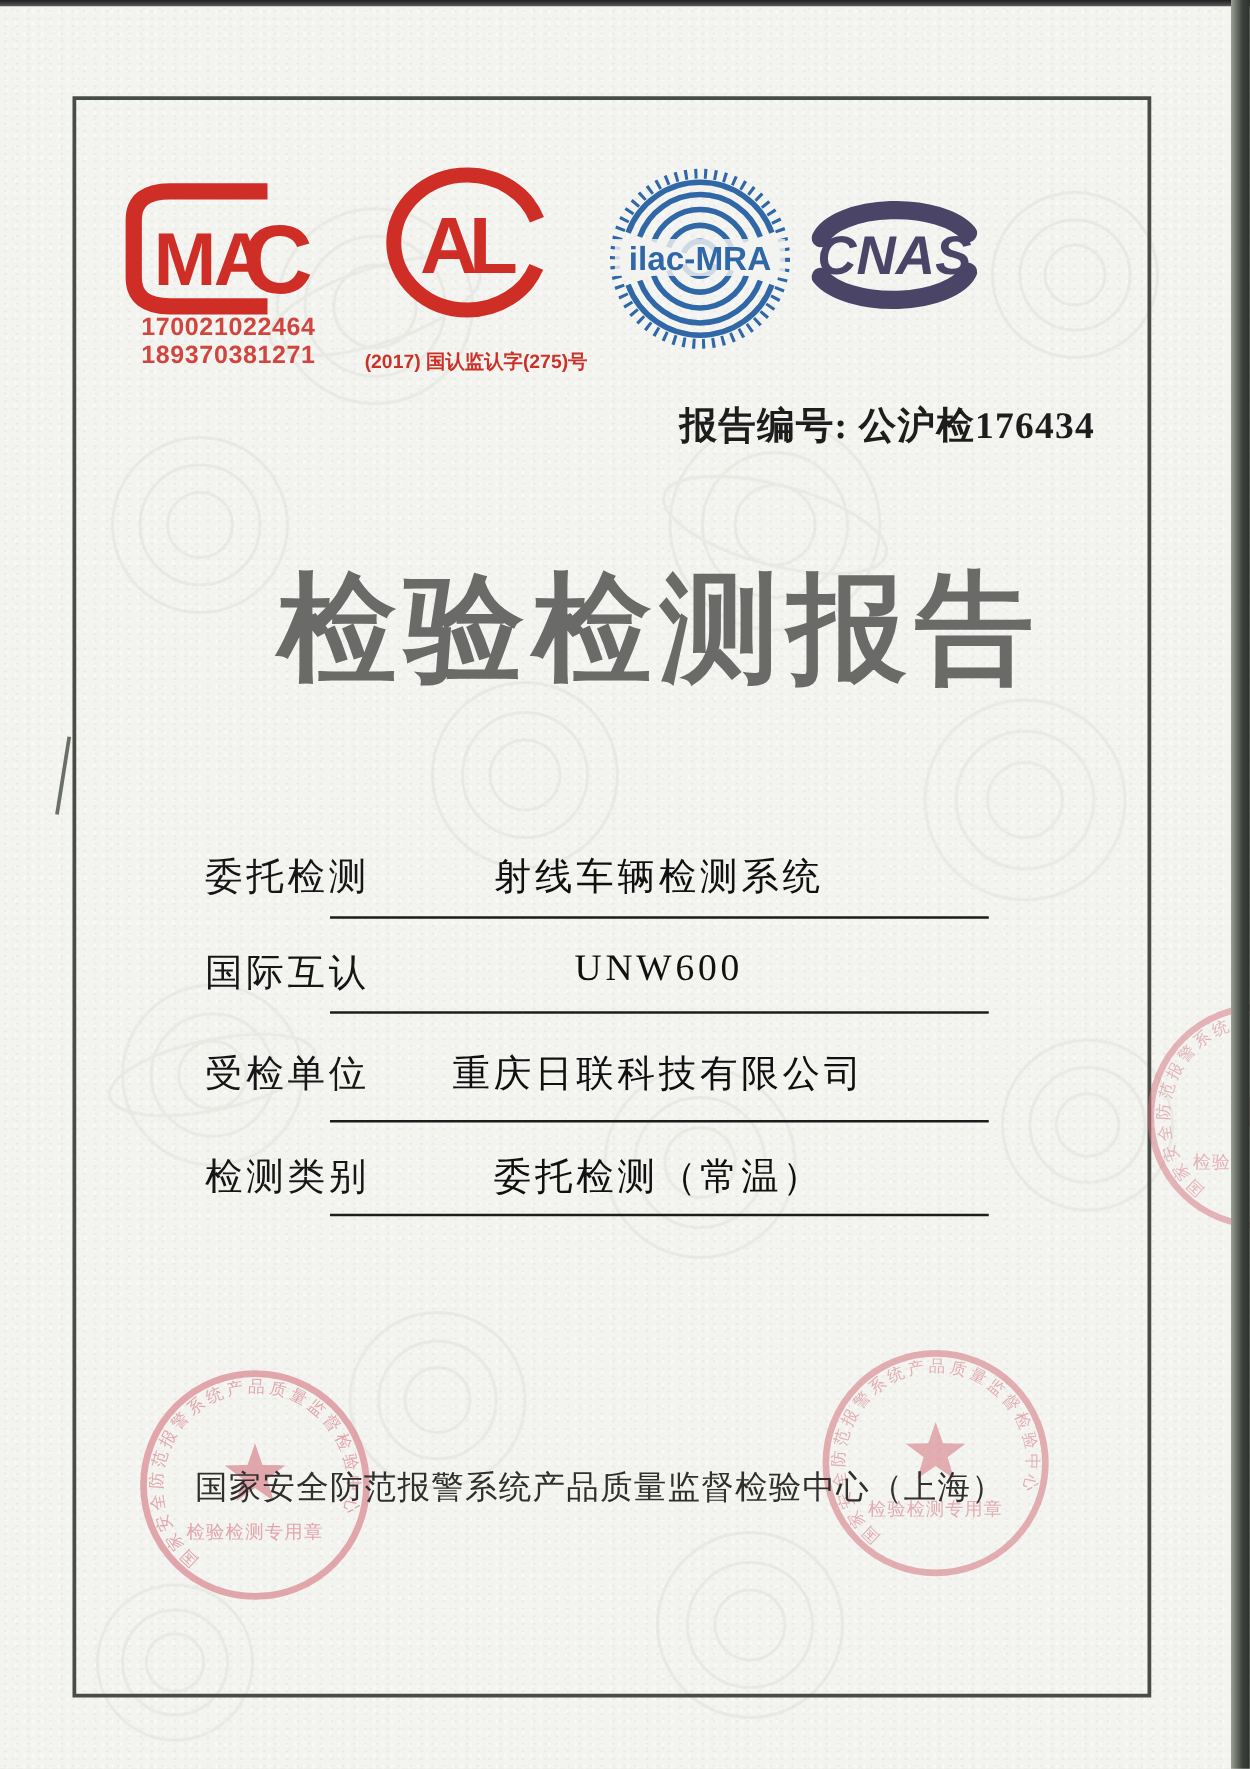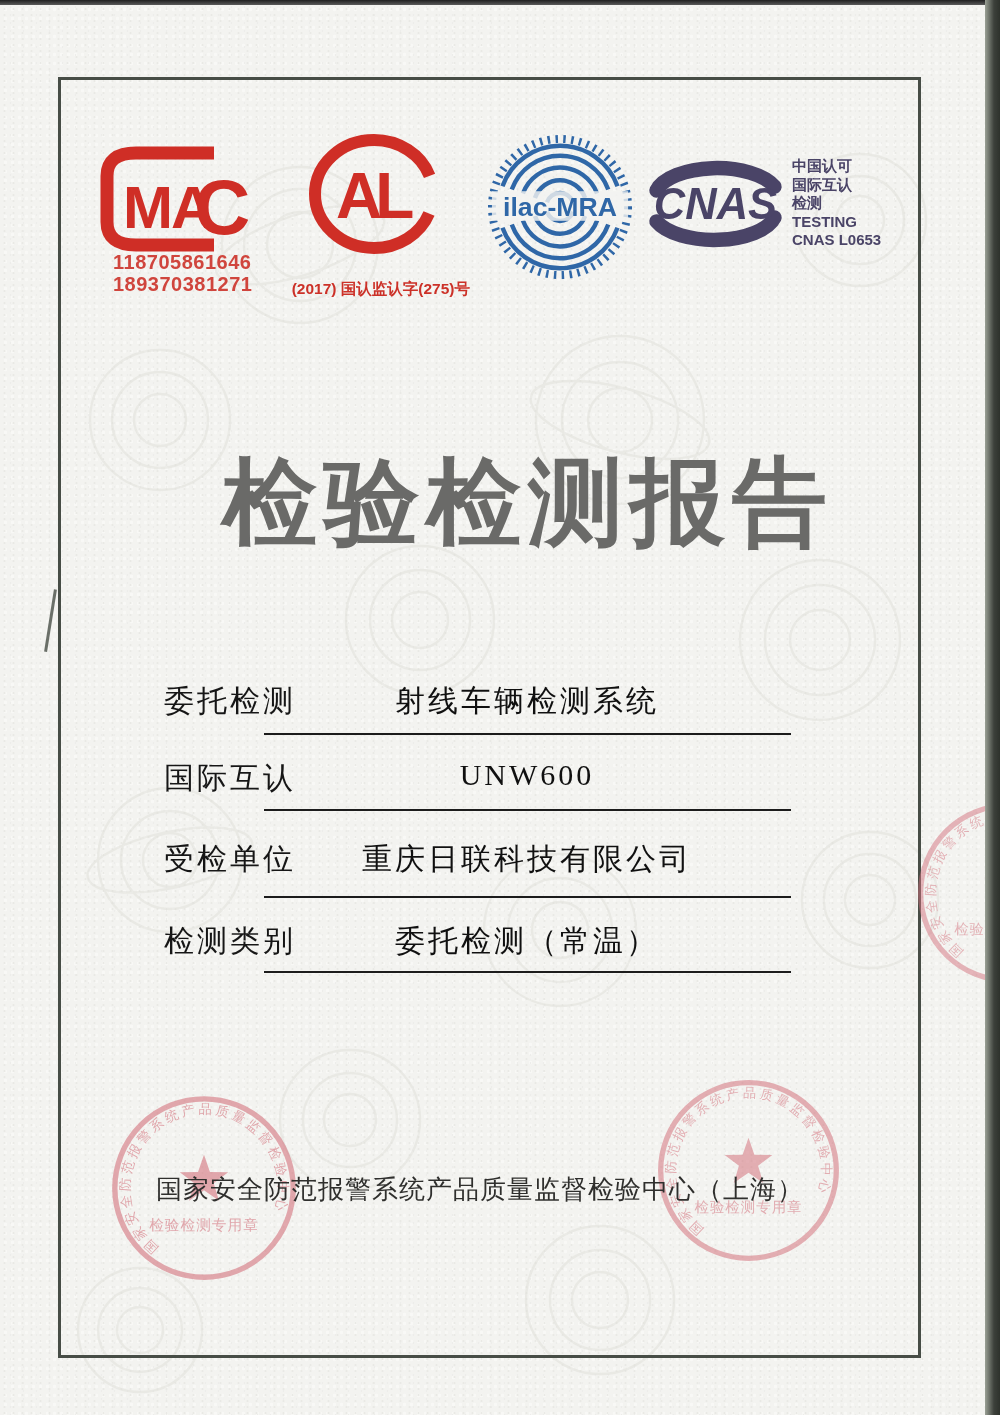--- a/index.html
+++ b/index.html
@@ -128,21 +128,21 @@
   <div class="artifact-line"></div>
   <div class="edge-top"></div>
   <div class="edge-right"></div>
 
   <svg class="logo" style="left:96px;top:144px" width="152" height="110" viewBox="0 0 152 110">
     <path d="M118,9 L40,9 Q11,9 11,32 L11,78 Q11,101 40,101 L118,101" fill="none" stroke="#cf2e26" stroke-width="13"></path>
     <text x="27" y="84" font-family="Liberation Sans, DejaVu Sans, sans-serif" font-weight="bold" font-size="60" letter-spacing="-2" fill="#cf2e26">MA</text>
     <text x="98" y="90" font-family="Liberation Sans, DejaVu Sans, sans-serif" font-weight="bold" font-size="78" fill="#cf2e26">C</text>
   </svg>
   <div class="cma-nums">
-    <div>118705861646</div>
+    <div>170021022464</div>
     <div>189370381271</div>
   </div>
 
   <svg class="logo" style="left:300px;top:132px" width="152" height="126" viewBox="0 0 152 126">
     <ellipse cx="74" cy="62" rx="59" ry="54" fill="none" stroke="#cf2e26" stroke-width="12" stroke-dasharray="316 39" stroke-dashoffset="335"></ellipse>
     <text x="36" y="86" font-family="Liberation Sans, DejaVu Sans, sans-serif" font-weight="bold" font-size="64" letter-spacing="-7" fill="#cf2e26">AL</text>
   </svg>
   <div class="al-caption">(2017) 国认监认字(275)号</div>
 
   <svg class="logo" style="left:486px;top:133px" width="148" height="148" viewBox="0 0 150 150">
@@ -161,28 +161,25 @@
     </g>
     <rect x="6" y="59" width="138" height="30" fill="#f3f3f0" opacity="0.82"></rect>
     <text x="75" y="84" text-anchor="middle" font-family="Liberation Sans, DejaVu Sans, sans-serif" font-weight="bold" font-size="27" fill="#2f67a7">ilac-MRA</text>
   </svg>
 
   <svg class="logo" style="left:643px;top:156px" width="145" height="96" viewBox="0 0 150 96">
     <path d="M14,34 A64,30 0 0 1 136,30" fill="none" stroke="#4a4467" stroke-width="15" stroke-linecap="round"></path>
     <path d="M136,62 A64,30 0 0 1 14,66" fill="none" stroke="#4a4467" stroke-width="15" stroke-linecap="round"></path>
     <text x="75" y="64" text-anchor="middle" font-family="Liberation Sans, DejaVu Sans, sans-serif" font-weight="bold" font-style="italic" font-size="45" fill="#4a4467">CNAS</text>
   </svg>
-  <div class="cnas-side">
-    <div>中国认可</div>
-    <div>国际互认</div>
-    <div>检测</div>
-    <div>TESTING</div>
-    <div>CNAS L0653</div>
-  </div>
-
+
+  <div class="report-no">
+    <span>报告编号:</span>
+    <span>公沪检176434</span>
+  </div>
 
   <div class="doc-title">检验检测报告</div>
 
   <svg class="stamp" style="left:106px;top:1090px;opacity:.6" width="196" height="196" viewBox="0 0 200 200">
     <defs>
         <path id="arcL" d="M54.2,160.7 A76,76 0 1 1 145.8,160.7" fill="none"></path>
       </defs>
     <circle cx="100" cy="100" r="91" fill="none" stroke="#d4737e" stroke-width="5.5"></circle>
     <polygon points="100,66 106.1,83.6 124.7,84 109.9,95.2 115.3,113 100,102.4 84.7,113 90.1,95.2 75.3,84 93.9,83.6" fill="#d4737e"></polygon>
     <text font-size="13.5" letter-spacing="3.2" fill="#d4737e" font-family="Liberation Serif, DejaVu Serif, serif">

